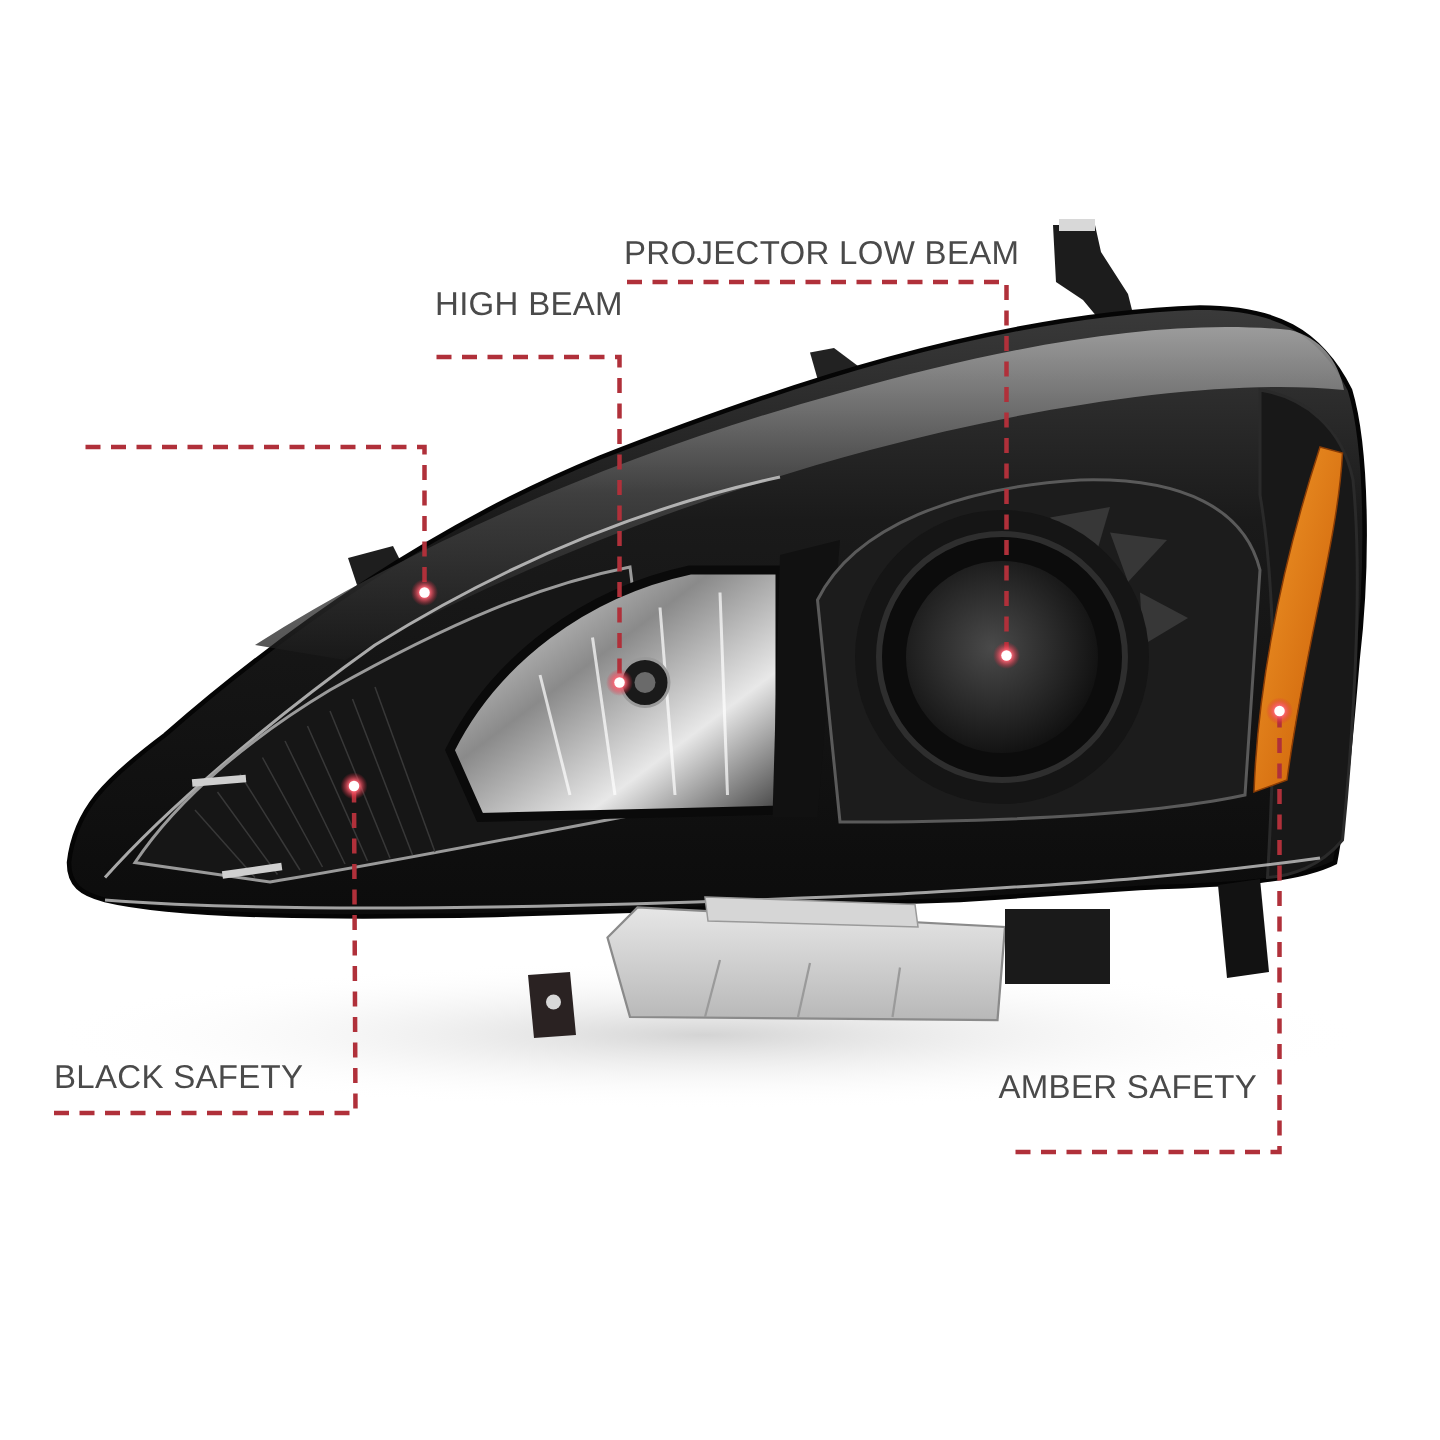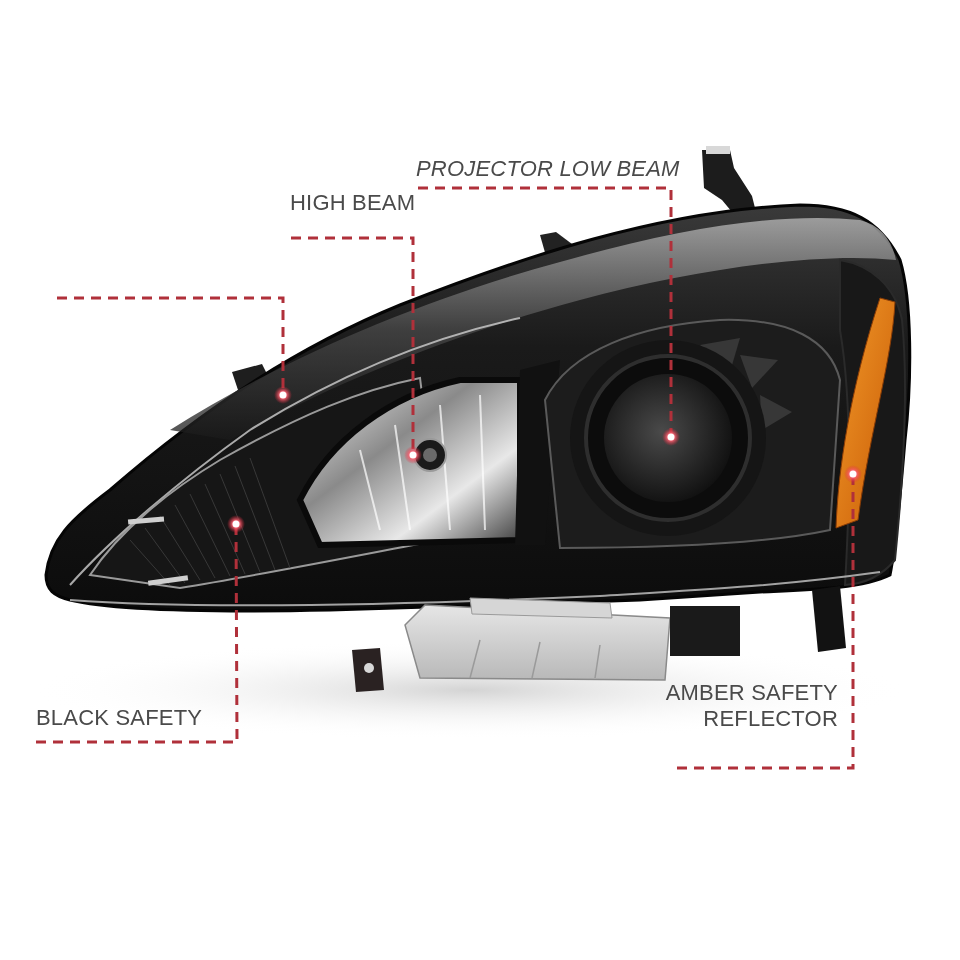--- a/index.html
+++ b/index.html
@@ -186,25 +186,24 @@
       <circle cx="413" cy="455" r="3.5" fill="#ffffff"></circle>
       <circle cx="283" cy="395" r="9" fill="url(#dotGlow)"></circle>
       <circle cx="283" cy="395" r="3.5" fill="#ffffff"></circle>
       <circle cx="236" cy="524" r="9" fill="url(#dotGlow)"></circle>
       <circle cx="236" cy="524" r="3.5" fill="#ffffff"></circle>
       <circle cx="853" cy="474" r="9" fill="url(#dotGlow)"></circle>
       <circle cx="853" cy="474" r="3.5" fill="#ffffff"></circle>
     </g>
   </svg>
 
-  <div class="callout-label" style="left:416px; top:156px;font-style:italic;">PROJECTOR LOW BEAM</div>
+  <div class="callout-label" style="left:416px; top:156px;">PROJECTOR LOW BEAM</div>
 
   <div class="callout-label" style="left:290px; top:190px;text-align:right;">HIGH BEAM</div>
 
 
   <div class="callout-label" style="left:36px; top:705px;">BLACK SAFETY</div>
 
-  <div class="callout-label right" style="left:660px; top:680px; width:178px;">
+  <div class="callout-label right" style="left:660px; top:712px; width:178px;">
     <div>AMBER SAFETY</div>
-    <div>REFLECTOR</div>
   </div>
 
 </div>
 
 </body></html>

